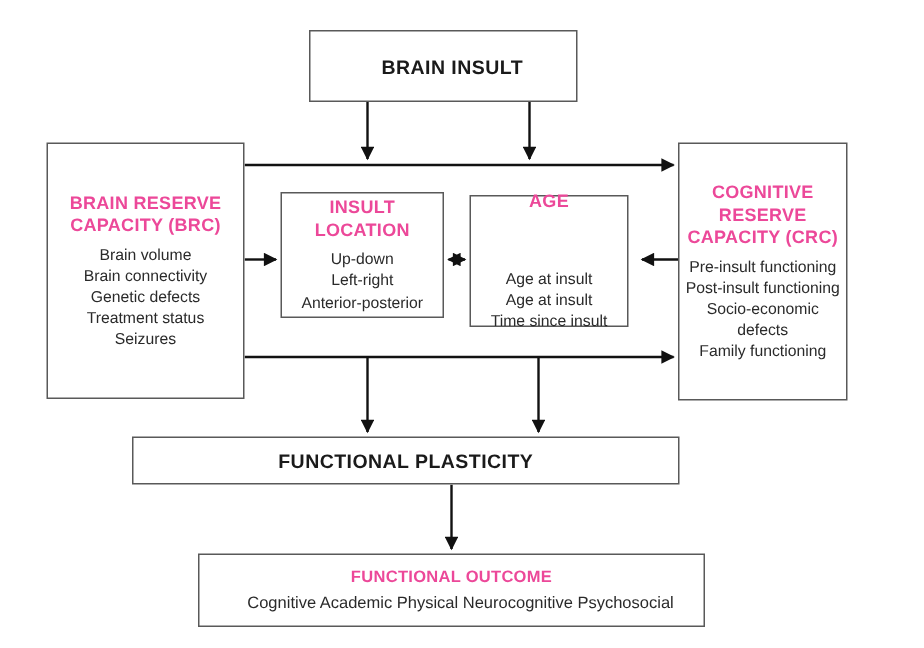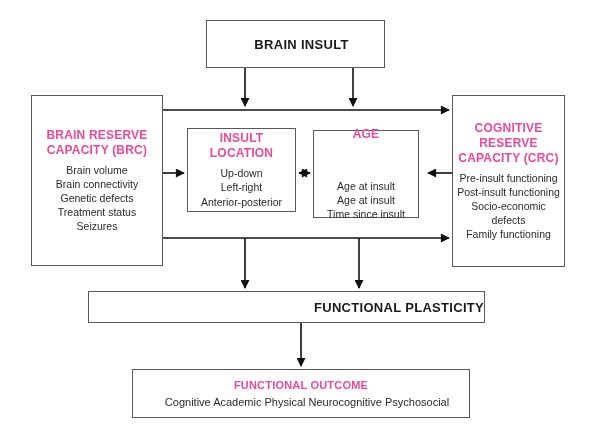--- a/index.html
+++ b/index.html
@@ -50,21 +50,21 @@
     font-weight: bold;
     font-size: 13px;
     letter-spacing: 0.3px;
   }
   
   #box-brain-insult        { left: 206px; top: 20px;  width: 179px; height: 48px; padding-left: 12px; }
   #box-brain-reserve       { left: 31px;  top: 95px;  width: 132px; height: 171px; padding: 4px; }
   #box-insult-location     { left: 187px; top: 128px; width: 109px; height: 84px;  padding: 3px; }
   #box-age                 { left: 313px; top: 130px; width: 106px; height: 88px;  padding: 3px; gap: 32px; }
   #box-cognitive-reserve   { left: 452px; top: 95px;  width: 113px; height: 172px; padding: 4px; }
-  #box-functional-plasticity { left: 88px;  top: 291px; width: 397px; height: 32px; align-items: flex-end; }
+  #box-functional-plasticity { left: 88px;  top: 291px; width: 365px; height: 32px; }
   #box-functional-outcome  { left: 132px; top: 369px; width: 338px; height: 49px; }
   #box-functional-outcome .box-title { font-size: 11px; }
   #box-functional-outcome .subtitle  { font-size: 11px; margin-top: 3px; color: #2a2a2a; margin-left: 12px; }
 </style>
 </head>
 <body>
 
 <div class="canvas">
 
   <svg class="arrows" viewBox="0 0 616 432" xmlns="http://www.w3.org/2000/svg">

